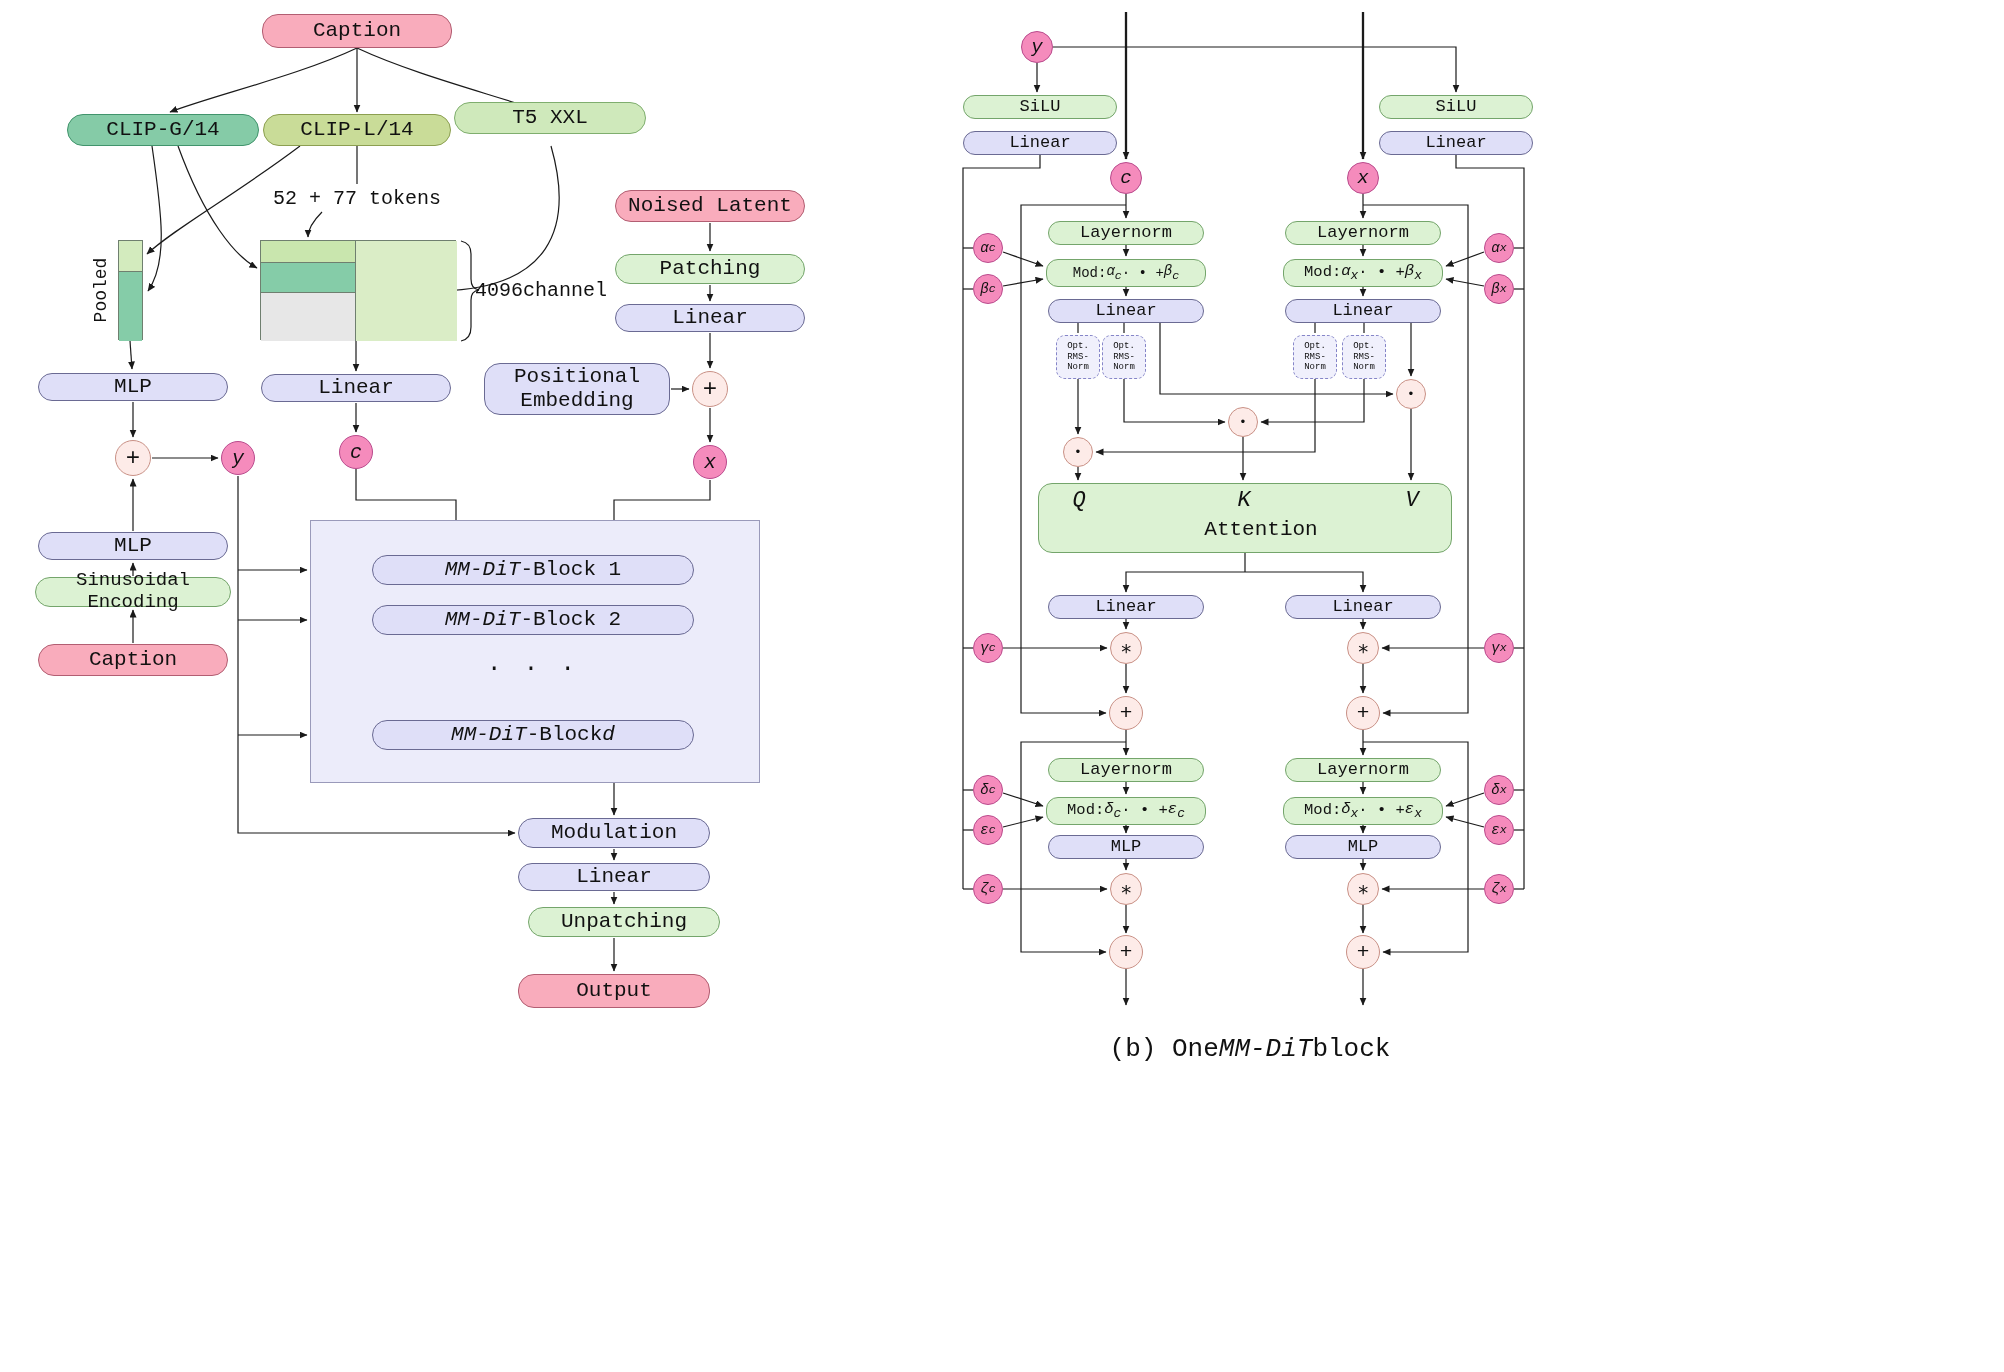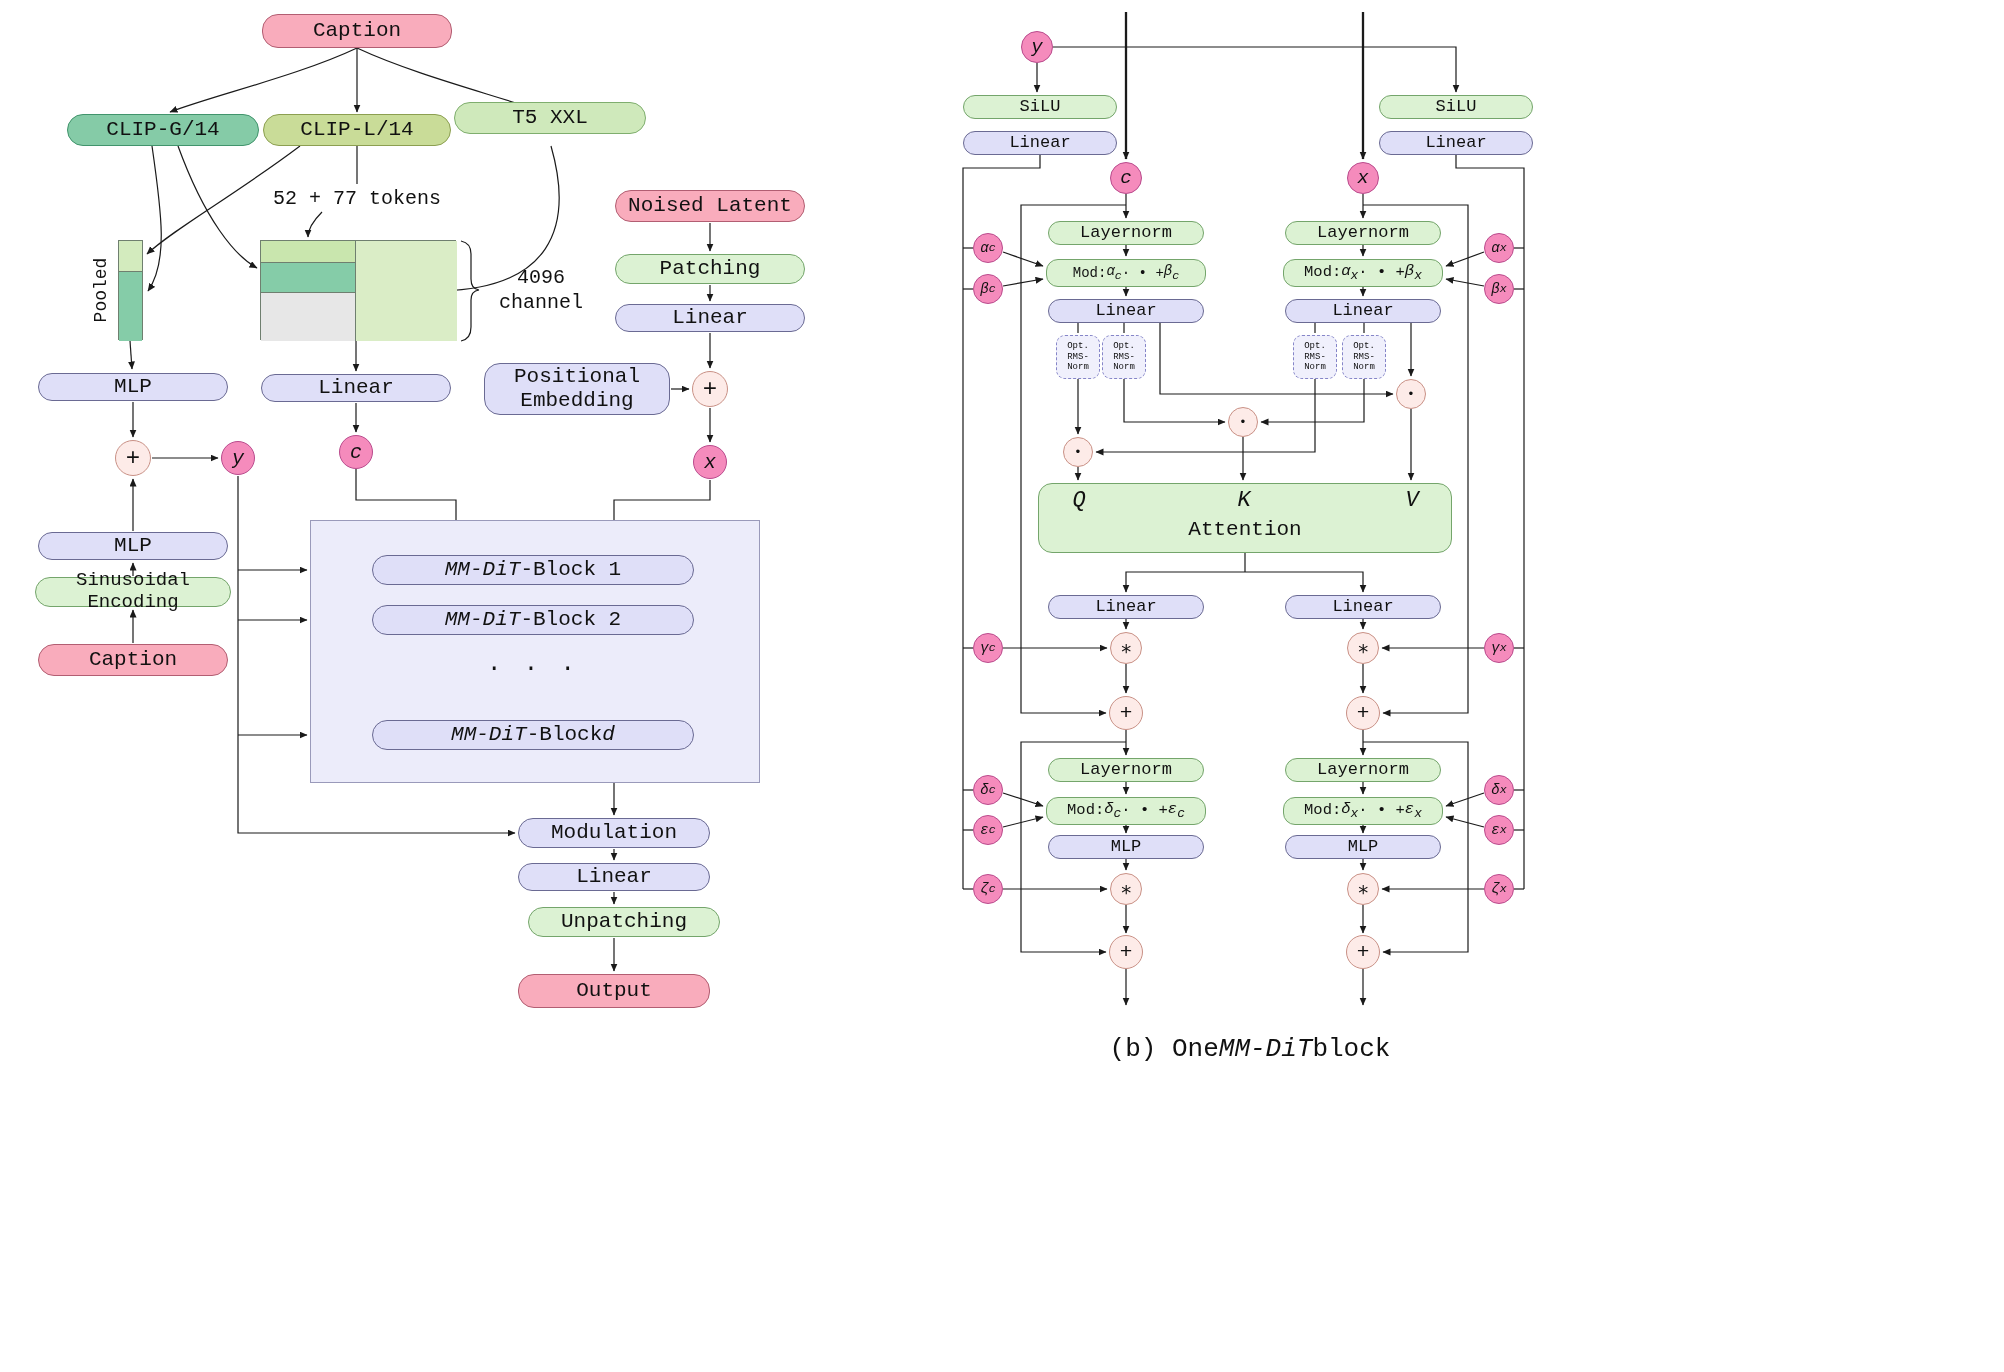--- a/index.html
+++ b/index.html
@@ -166,21 +166,21 @@
   </div>
   <div class="lbl" style="left:64px;top:280px;width:74px;height:20px;font-size:18px;transform:rotate(-90deg)">Pooled</div>
 
   <div style="position:absolute;left:260px;top:240px;width:196px;height:100px;border:1px solid #6f7f6f">
     <div style="position:absolute;left:0;top:0;width:95px;height:22px;background:#C9E6AE;border-right:1px solid #6f7f6f;border-bottom:1px solid #6f7f6f"></div>
     <div style="position:absolute;left:0;top:22px;width:95px;height:30px;background:#85CCA8;border-right:1px solid #6f7f6f;border-bottom:1px solid #6f7f6f"></div>
     <div style="position:absolute;left:0;top:52px;width:95px;height:48px;background:#E7E7E7;border-right:1px solid #6f7f6f"></div>
     <div style="position:absolute;left:95px;top:0;width:101px;height:100px;background:#DAEDC6"></div>
   </div>
 
-  <div class="lbl" style="left:486px;top:264px;width:110px;height:52px;font-size:20px;flex-direction:column;line-height:25px">
+  <div class="lbl" style="left:486px;top:264px;width:110px;height:52px;font-size:20px;flex-direction:row;line-height:25px">
     <span>4096</span>
     <span>channel</span>
   </div>
 
   <div class="box pink" style="left:615px;top:190px;width:190px;height:32px;font-size:21px">Noised Latent</div>
   <div class="box green" style="left:615px;top:254px;width:190px;height:30px;font-size:21px">Patching</div>
   <div class="box lav" style="left:615px;top:304px;width:190px;height:28px;font-size:21px">Linear</div>
   <div class="box lav" style="left:484px;top:363px;width:186px;height:52px;font-size:21px;padding:0 26px">Positional Embedding</div>
 
   <div class="circ lpink" style="left:692px;top:371px;width:36px;height:36px;font-size:24px">+</div>
@@ -233,21 +233,21 @@
   <div class="rms" style="left:1342px;top:335px;width:44px;height:44px">Opt.<br>RMS-<br>Norm</div>
 
   <div class="circ lpink" style="left:1063px;top:437px;width:30px;height:30px;font-size:13px">•</div>
   <div class="circ lpink" style="left:1228px;top:407px;width:30px;height:30px;font-size:13px">•</div>
   <div class="circ lpink" style="left:1396px;top:379px;width:30px;height:30px;font-size:13px">•</div>
 
   <div class="box green" style="left:1038px;top:483px;width:414px;height:70px;border-radius:14px">
     <span class="lbl var" style="left:28px;top:4px;width:24px;height:26px;font-size:22px">Q</span>
     <span class="lbl var" style="left:193px;top:4px;width:24px;height:26px;font-size:22px">K</span>
     <span class="lbl var" style="left:361px;top:4px;width:24px;height:26px;font-size:22px">V</span>
-    <span class="lbl" style="left:0;top:33px;width:100%;height:26px;font-size:21px">Attention</span>
+    <span class="lbl" style="left:16px;top:33px;width:100%;height:26px;font-size:21px">Attention</span>
   </div>
 
   <div class="box lav sm" style="left:1048px;top:595px;width:156px;height:24px">Linear</div>
   <div class="box lav sm" style="left:1285px;top:595px;width:156px;height:24px">Linear</div>
 
   <div class="circ lpink" style="left:1110px;top:632px;width:32px;height:32px;font-size:20px">∗</div>
   <div class="circ lpink" style="left:1347px;top:632px;width:32px;height:32px;font-size:20px">∗</div>
 
   <div class="circ lpink" style="left:1109px;top:696px;width:34px;height:34px;font-size:21px">+</div>
   <div class="circ lpink" style="left:1346px;top:696px;width:34px;height:34px;font-size:21px">+</div>

